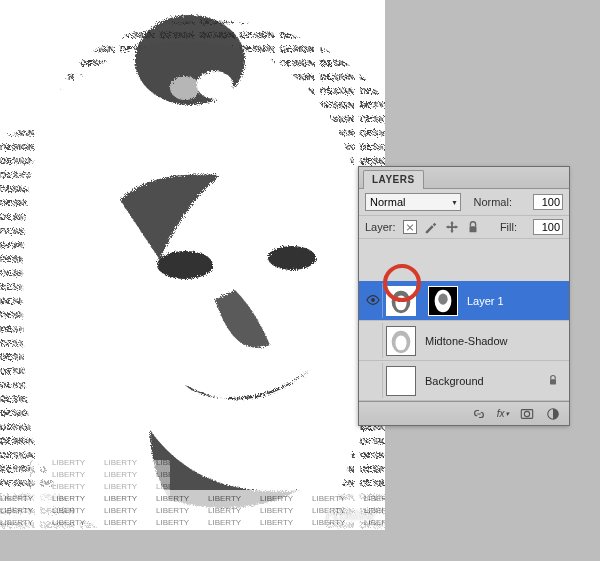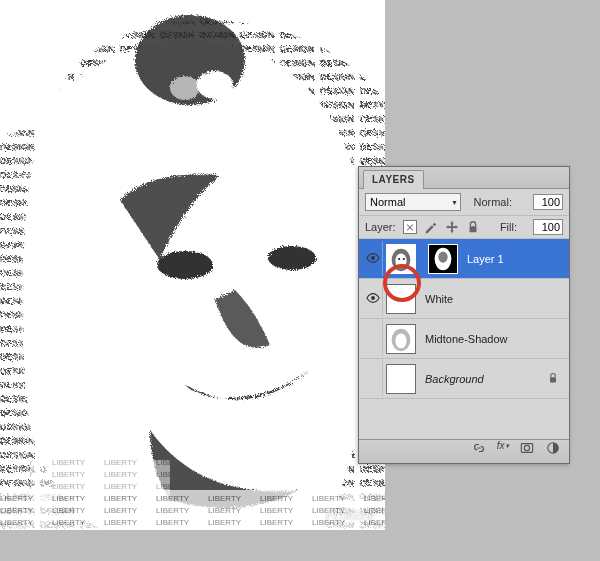--- a/index.html
+++ b/index.html
@@ -18,40 +18,40 @@
   .blend-select .arrow { font-size:8px; color:#333; }
   .kv-label { color:#333; }
   .num-field { width:30px; height:16px; border:1px solid #8a8a8a; background:#fff; display:flex; align-items:center; justify-content:flex-end; padding:0 2px;margin-left:9px;}
 
   .lock-row { display:flex; align-items:center; gap:7px; padding:3px 6px; border-bottom:1px solid #bdbdbd;}
   .lock-row .swatch { width:14px; height:14px; border:1px solid #777; background:#fff; position:relative;}
   .lock-row .swatch::after{content:""; position:absolute; left:2px; top:6px; width:8px; height:1px; background:#777; transform:rotate(45deg);}
   .lock-row .swatch::before{content:""; position:absolute; left:2px; top:6px; width:8px; height:1px; background:#777; transform:rotate(-45deg);}
   .tiny-icon { width:14px; height:14px; display:flex; align-items:center; justify-content:center; color:#555;}
 
-  .layers-list { background:#d6d6d6; }
+  .layers-list { background:#d6d6d6;margin-top:42px; }
   .layer-row { display:flex; align-items:center; height:40px; padding:2px 4px; gap:3px; border-bottom:1px solid #bdbdbd; }
   .layer-row.sel { background:#3a75d6; color:#fff; }
   .eye-col { width:20px; height:100%; display:flex; align-items:center; justify-content:center; border-right:1px solid #bdbdbd;}
   .layer-row.sel .eye-col { border-right-color: rgba(255,255,255,0.3);}
   .eye-icon svg { width:14px; height:14px; }
   .thumb { width:30px; height:30px; border:1px solid #6a6a6a; background:#fff; flex:none; display:flex; align-items:center; justify-content:center; overflow:hidden;}
   .layer-row.sel .thumb { border-color:#fff; }
   .thumb svg { width:100%; height:100%; }
   .mask-thumb { background:#000; }
   .link-gap { width:6px; }
   .layer-name { font-size:11px; padding-left:6px; }
   .layer-row:not(.sel) .layer-name { color:#222; }
-  .layer-name.italic { font-style: italic; }
+  .layer-name.italic { }
   .bg-row .thumb { position:relative; }
   .bg-row .lockmini { margin-left:auto; margin-right:6px; color:#555; }
   
   .red-circle { position:absolute; width:38px; height:38px; border:4px solid #d63a2a; border-radius:50%; left:383px; top:264px; pointer-events:none; z-index:5;}
 
-  .panel-footer { height:24px; background: linear-gradient(#d0d0d0,#c3c3c3); border-top:1px solid #929292; display:flex; align-items:flex-start; justify-content:flex-end; gap:10px; padding:0 8px;margin-top:40px;}
+  .panel-footer { height:24px; background: linear-gradient(#d0d0d0,#c3c3c3); border-top:1px solid #929292; display:flex; align-items:center; justify-content:flex-end; gap:10px; padding:0 8px;}
   .foot-icon { width:16px; height:16px; display:flex; align-items:center; justify-content:center; color:#555;}
   .foot-icon svg { width:14px; height:14px; }
   .fx-label { font-size:10px; font-style:italic; color:#444; display:flex; align-items:center; gap:1px;}
 
 </style>
 </head>
 <body>
 
 <div class="stage">
 
@@ -164,30 +164,20 @@
         <div class="thumb mask-thumb">
           <svg viewBox="0 0 30 30">
               <rect width="30" height="30" fill="#000"></rect>
               <ellipse cx="15" cy="15" rx="9" ry="12" fill="#fff"></ellipse>
               <ellipse cx="15" cy="13" rx="5" ry="6" fill="#000" opacity="0.5"></ellipse>
             </svg>
         </div>
         <span class="layer-name">Layer 1</span>
       </div>
 
-      <div class="layer-row">
-        <div class="eye-col">
-          <span class="eye-icon"><svg viewBox="0 0 16 16">
-                <path d="M8 3 C4 3 1 8 1 8 s3 5 7 5 s7-5 7-5 S12 3 8 3 Z" fill="none" stroke="#333" stroke-width="1.2"></path>
-                <circle cx="8" cy="8" r="2.2" fill="#333"></circle>
-              </svg></span>
-        </div>
-        <div class="thumb"></div>
-        <span class="layer-name">White</span>
-      </div>
 
       <div class="layer-row">
         <div class="eye-col"></div>
         <div class="thumb">
           <svg viewBox="0 0 30 30">
               <rect width="30" height="30" fill="#fff"></rect>
               <ellipse cx="15" cy="16" rx="10" ry="12" fill="#888" opacity="0.6"></ellipse>
               <ellipse cx="15" cy="17" rx="6" ry="8" fill="#fff"></ellipse>
             </svg>
         </div>

